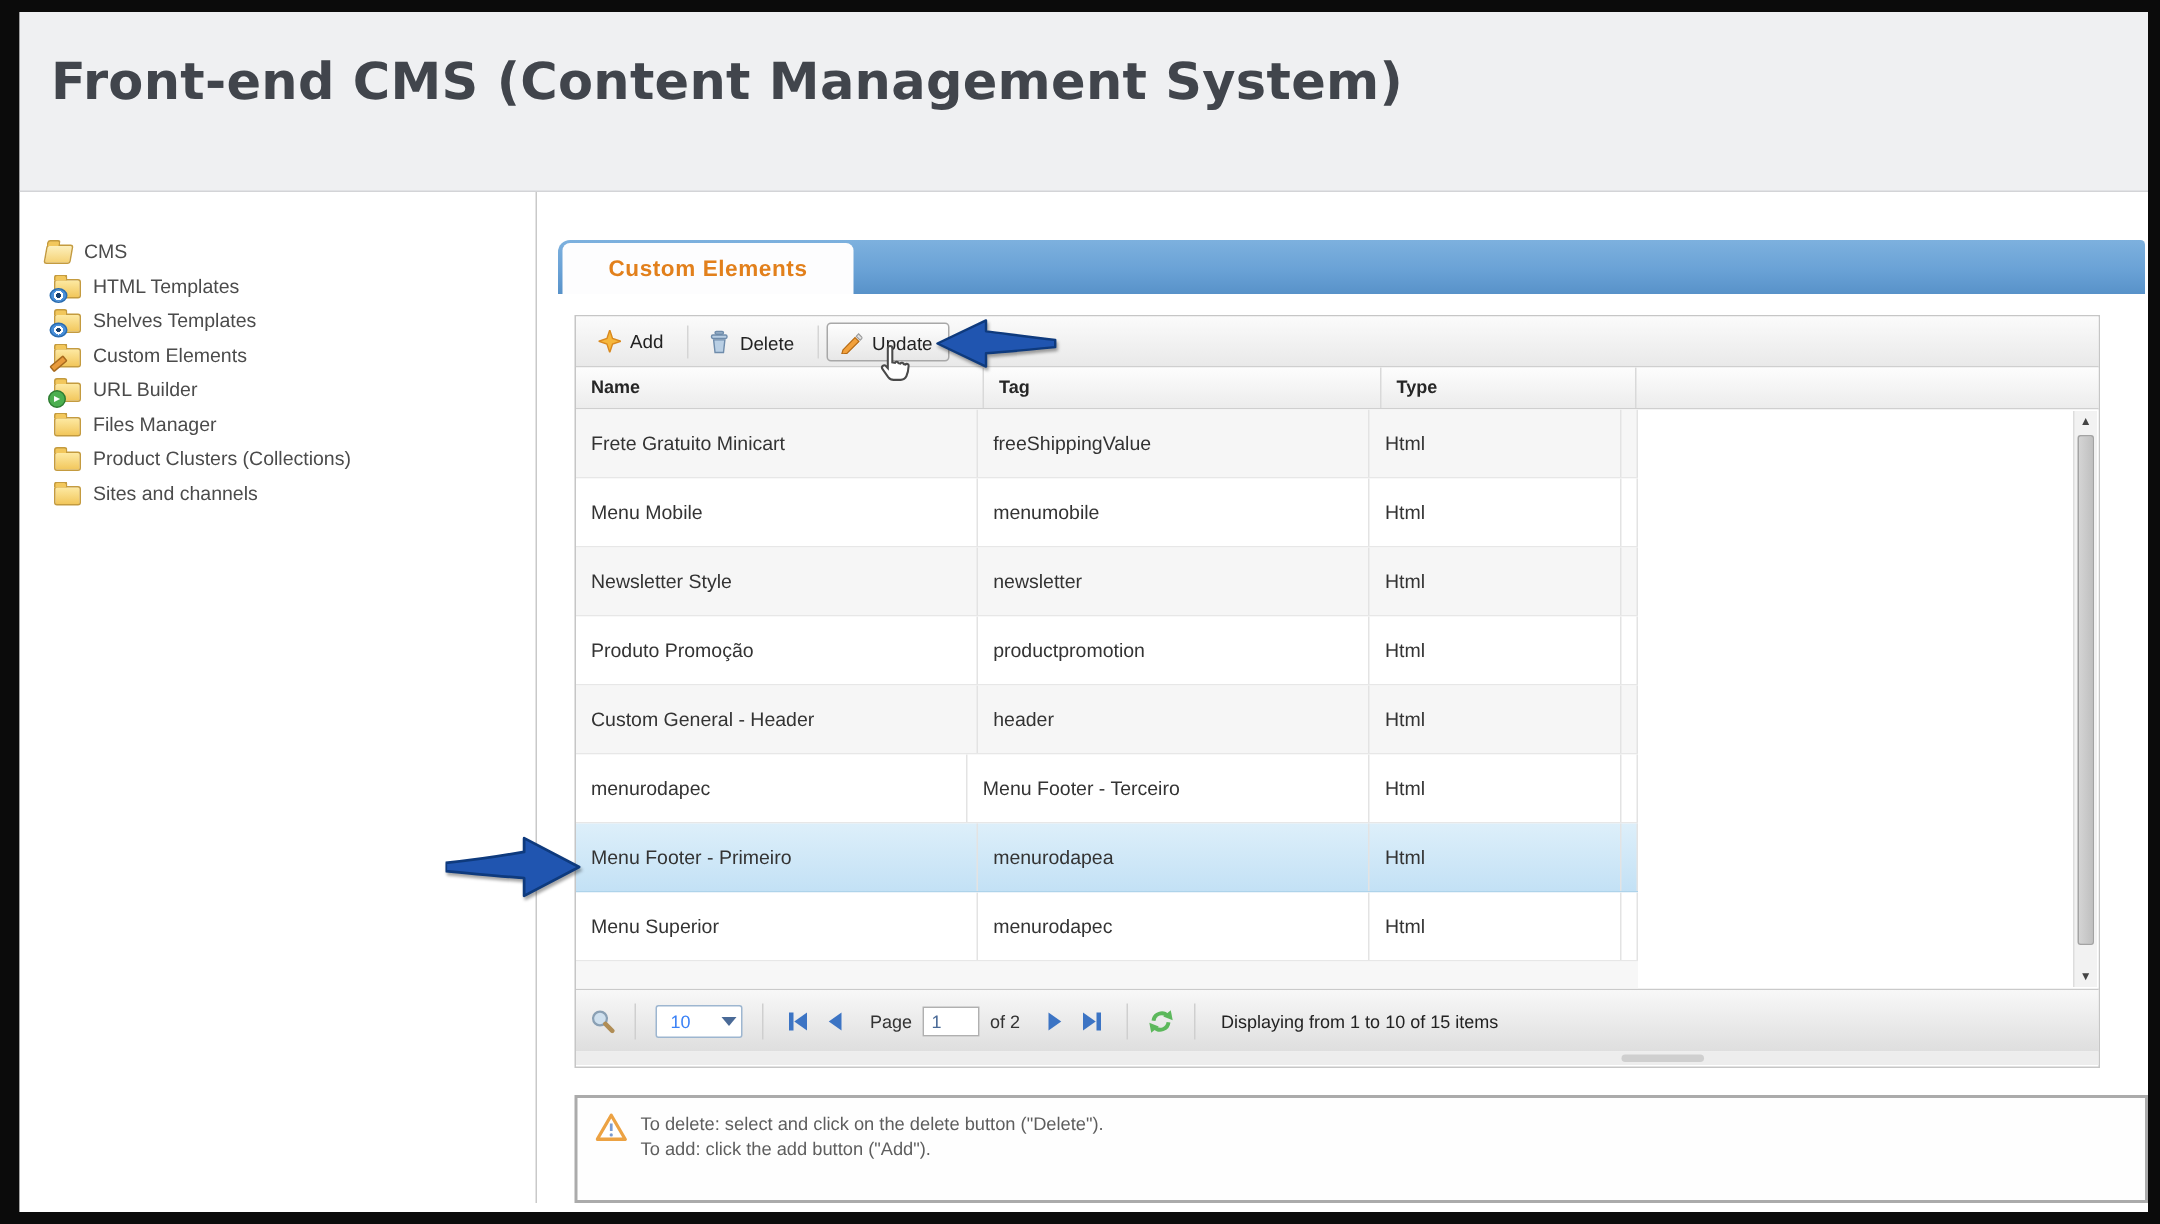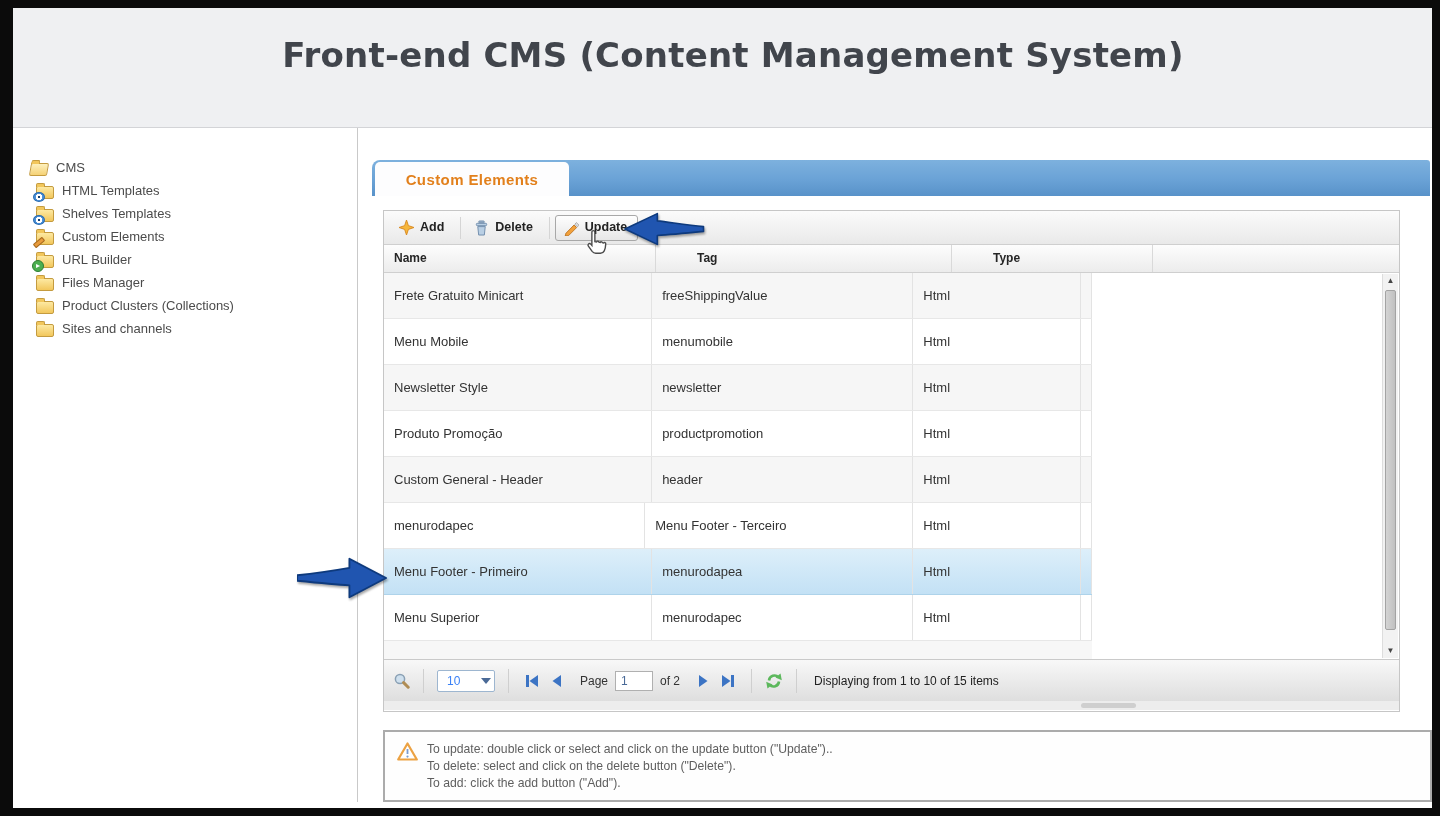--- a/index.html
+++ b/index.html
@@ -7,21 +7,21 @@
     width:1440px;height:816px;overflow:hidden;background:#0b0b0b;
     font-family:"Liberation Sans",sans-serif;
     -webkit-font-smoothing:antialiased;
   }
   .screen{
     position:absolute;left:13px;top:8px;width:1419px;height:800px;
     background:#ffffff;overflow:hidden;
   }
   
   .app-header{
-    height:119px;background:#eff0f2;border-bottom:1px solid #d3d4d7;text-align:center;
+    height:119px;background:#eff0f2;border-bottom:1px solid #d3d4d7;
   }
   .app-title{
     margin:0;padding:27px 0 0 21px;
     font-family:"DejaVu Sans","Liberation Sans",sans-serif;
     font-weight:bold;font-size:34px;letter-spacing:.2px;color:#41454c;
   }
   
   .app-body{position:relative;height:680px;background:#fff;}
   .v-divider{position:absolute;left:344px;top:0;bottom:6px;width:1px;background:#c9c9c9;}
   
@@ -55,27 +55,27 @@
   
   .panel{
     position:absolute;left:25px;top:82px;width:1017px;height:502px;
     box-sizing:border-box;border:1px solid #c6c6c6;background:#fff;
   }
   .toolbar{
     height:34px;box-sizing:border-box;border-bottom:1px solid #cfcfcf;
     background:linear-gradient(#fbfbfb,#e9e9e9);
     display:flex;align-items:center;padding-left:7px;
   }
-  .tb-btn{display:flex;align-items:flex-start;gap:6px;padding:4px 10px 4px 7px;
-    font-size:12.5px;font-weight:bold;color:#222;border:1px solid transparent;border-radius:3px;cursor:pointer;}
+  .tb-btn{display:flex;align-items:flex-end;gap:6px;padding:4px 10px 4px 7px;
+    font-size:12.5px;font-weight:normal;color:#222;border:1px solid transparent;border-radius:3px;cursor:pointer;}
   .tb-btn.hovered{border:1px solid #a8a8a8;background:linear-gradient(#fefefe,#e7e7e7);}
   .tb-sep{width:1px;height:22px;background:#d5d5d5;margin:0 5px;}
   
   .grid-header{display:flex;height:28px;box-sizing:border-box;border-bottom:1px solid #cfcfcf;
-    background:linear-gradient(#fdfdfd,#ececec);font-size:12px;font-weight:bold;color:#262626;gap:31px;}
+    background:linear-gradient(#fdfdfd,#ececec);font-size:12px;font-weight:bold;color:#262626;}
   .grid-header .cell{line-height:27px;}
   .cell{box-sizing:border-box;padding-left:10px;overflow:hidden;white-space:nowrap;}
   .c-name{width:272px;border-right:1px solid #d9d9d9;}
   .c-tag{width:265px;border-right:1px solid #d9d9d9;}
   .c-type{width:170px;border-right:1px solid #d9d9d9;}
   .c-rest{flex:1;border-right:none;}
   .grid-body{position:relative;height:386px;overflow:hidden;background:#fff;}
   .grid-row{display:flex;height:46px;box-sizing:border-box;border-bottom:1px solid #e7e7e7;
     width:708px;font-size:13px;color:#333;background:#fff;cursor:pointer;}
   .grid-row .cell{line-height:45px;border-right:1px solid #e3e3e3;}
@@ -318,21 +318,20 @@
         </div>
       </div>
 
       <div class="note-box">
         <svg width="21" height="19" viewBox="0 0 21 19" style="flex:0 0 21px;margin-top:1px">
           <path d="M10.5 1.5 L19.8 17.5 H1.2 Z" fill="#ffffff" stroke="#eca243" stroke-width="2.2" stroke-linejoin="round"></path>
           <line x1="10.5" y1="7" x2="10.5" y2="12" stroke="#7a9bd0" stroke-width="1.8"></line>
           <circle cx="10.5" cy="14.6" r="1.1" fill="#7a9bd0"></circle>
         </svg>
         <div class="note-lines">
-          <div>To update: double click or select and click on the update button ("Update")..</div>
           <div>To delete: select and click on the delete button ("Delete").</div>
           <div>To add: click the add button ("Add").</div>
         </div>
       </div>
     </div>
 
     <svg class="overlay shadowed" style="left:608px;top:84px" width="84" height="34" viewBox="0 0 100 42">
       <path d="M100,18 C80,16 60,13 43,11 L43,2 L3,21 L43,40 L43,29 C60,28 80,26 100,24 Z" fill="#2055b0" stroke="#0e3a7d" stroke-width="2" stroke-linejoin="round"></path>
     </svg>
 

